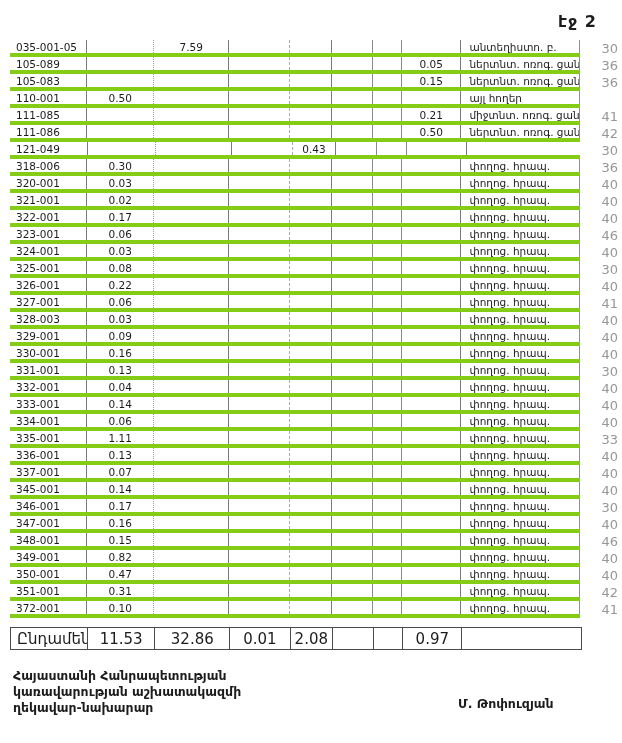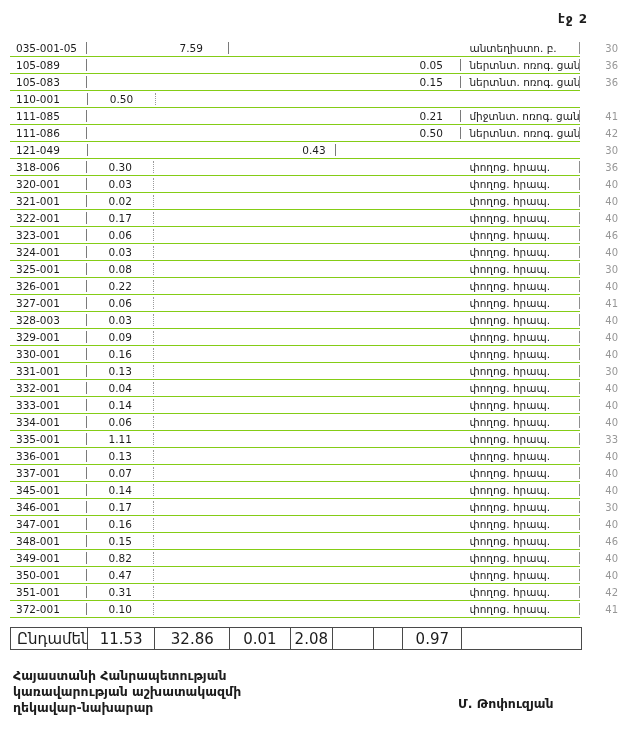--- a/index.html
+++ b/index.html
@@ -6,41 +6,41 @@
   .page{
     position:relative;
     width:622px;height:743px;
     background:#ffffff;
     font-family:"DejaVu Sans",sans-serif;
     color:#1c1c1c;
     overflow:hidden;
   }
   .hdr{
     position:absolute;top:12px;left:558px;
-    font-size:12px;font-weight:bold;letter-spacing:1px;text-align:right;
+    font-size:16px;font-weight:bold;letter-spacing:1px;text-align:right;
   }
   .tbl{position:absolute;top:40px;left:10px;width:612px;}
   .row{display:flex;align-items:stretch;height:17px;}
-  .rowline{display:flex;width:570px;border-bottom:1px solid #84cc16;align-items:center;}
+  .rowline{display:flex;width:570px;border-bottom:4px solid #84cc16;}
   .cell{
     display:flex;align-items:center;justify-content:center;
     font-size:10.5px;white-space:nowrap;overflow:hidden;
   }
   .c-code{width:78px;justify-content:flex-start;padding-left:6px;box-sizing:border-box;border-right:1px solid #7a7a7a;}
   .c-c2{width:67px;border-right:1px dotted #9a9a9a;}
   .c-c3{width:75px;border-right:1px solid #7a7a7a;}
   .c-c4{width:60px;border-right:1px dashed #ababab;}
   .c-c5{width:42px;border-right:1px solid #7a7a7a;}
   .c-c6{width:40px;border-right:1px solid #8a8a8a;}
   .c-c7{width:29px;border-right:1px solid #8a8a8a;}
   .c-c8{width:59px;border-right:1px solid #7a7a7a;}
   .c-label{width:120px;justify-content:flex-start;padding-left:8px;box-sizing:border-box;border-right:1px solid #8f8f8f;font-size:10.5px;}
   .c-edge{
     width:42px;justify-content:flex-end;padding-right:4px;box-sizing:border-box;
-    font-size:10px;color:#979797;align-items:center;
+    font-size:13px;color:#979797;align-items:center;
   }
   .totals{display:flex;width:570px;height:21px;margin-top:9px;border:1px solid #4a4a4a;box-sizing:content-box;}
   .totals .cell{border-right:1px solid #4a4a4a;font-size:15px;}
   .totals .c-label{border-right:none;}
   .footer{
     position:absolute;left:13px;top:668px;width:596px;
     font-size:12.5px;font-weight:bold;line-height:1.28;
   }
   .sig{
     position:absolute;left:452px;top:696px;
@@ -101,20 +101,21 @@
         <div class="row">
           <div class="rowline">
             <div class="cell c-code">110-001</div>
             <div class="cell c-c2">0.50</div>
             <div class="cell c-c3"></div>
             <div class="cell c-c4"></div>
             <div class="cell c-c5"></div>
             <div class="cell c-c6"></div>
             <div class="cell c-c7"></div>
             <div class="cell c-c8"></div>
+            <div class="cell c-label">այլ հողեր</div>
           </div>
           <div class="cell c-edge"></div>
         </div>
         <div class="row">
           <div class="rowline">
             <div class="cell c-code">111-085</div>
             <div class="cell c-c2"></div>
             <div class="cell c-c3"></div>
             <div class="cell c-c4"></div>
             <div class="cell c-c5"></div>

